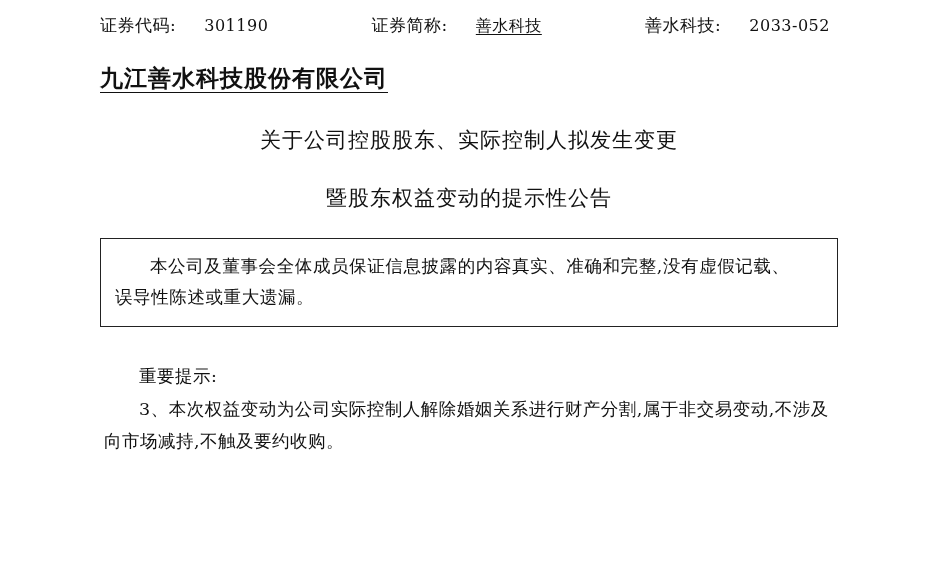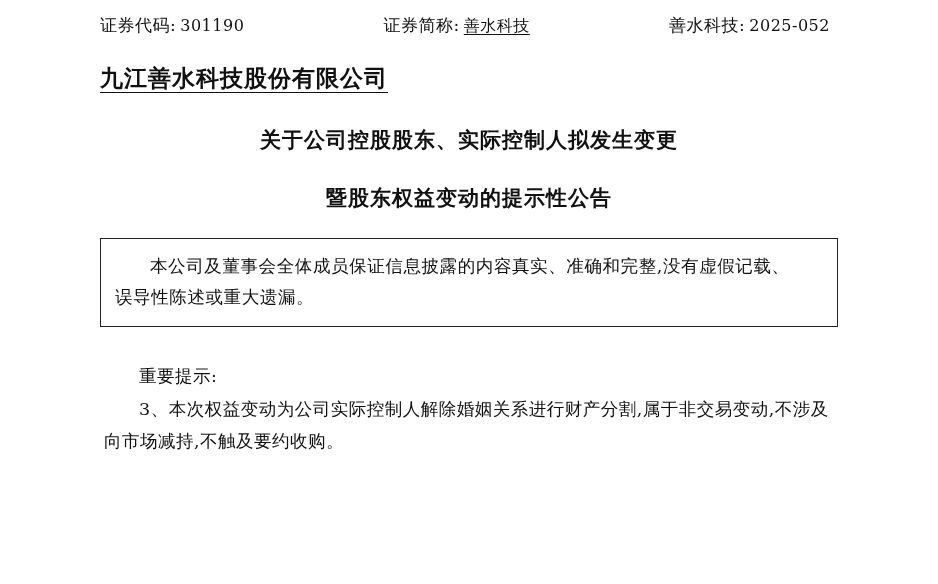--- a/index.html
+++ b/index.html
@@ -30,20 +30,21 @@
     justify-content: space-between;
     font-size: 17px;
     letter-spacing: 0.5px;
     margin-bottom: 26px;
     padding-right: 8px;
   }
   .header-cell {
     display: flex;
     align-items: baseline;
     white-space: nowrap;
+    gap: 24px;
   }
   .header-label {
     font-size: 17px;
   }
   .header-value {
     font-size: 16px;
     margin-left: 4px;
   }
   .header-value.underlined {
     text-decoration: underline;
@@ -57,21 +58,21 @@
     letter-spacing: 1px;
     margin: 0 0 32px 0;
     text-decoration: underline;
     text-underline-offset: 6px;
     text-decoration-thickness: 1px;
   }
   .doc-title-1,
   .doc-title-2 {
     text-align: center;
     font-size: 21px;
-    font-weight: bold;
+    font-weight: normal;
     letter-spacing: 1px;
     margin: 0 0 30px 0;
   }
   .doc-title-2 {
     margin-bottom: 26px;
   }
 
   
   .statement-box {
     border: 1px solid #222222;
@@ -110,21 +111,21 @@
     <div class="header-cell">
       <span class="header-label">证券代码:</span>
       <span class="header-value">301190</span>
     </div>
     <div class="header-cell">
       <span class="header-label">证券简称:</span>
       <span class="header-value underlined">善水科技</span>
     </div>
     <div class="header-cell">
       <span class="header-label">善水科技:</span>
-      <span class="header-value">2025-052</span>
+      <span class="header-value">2033-052</span>
     </div>
   </div>
 
   <h1 class="company-title">九江善水科技股份有限公司</h1>
 
   <h2 class="doc-title-1">关于公司控股股东、实际控制人拟发生变更</h2>
   <h2 class="doc-title-2">暨股东权益变动的提示性公告</h2>
 
   <div class="statement-box">
     <p class="statement-text">本公司及董事会全体成员保证信息披露的内容真实、准确和完整,没有虚假记载、误导性陈述或重大遗漏。</p>

